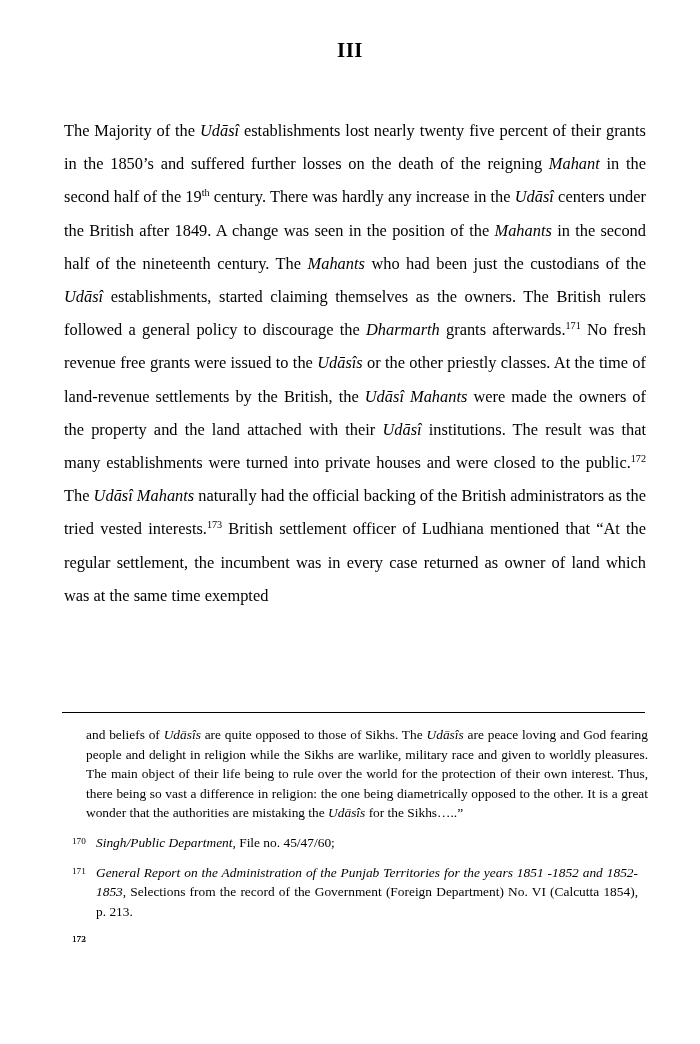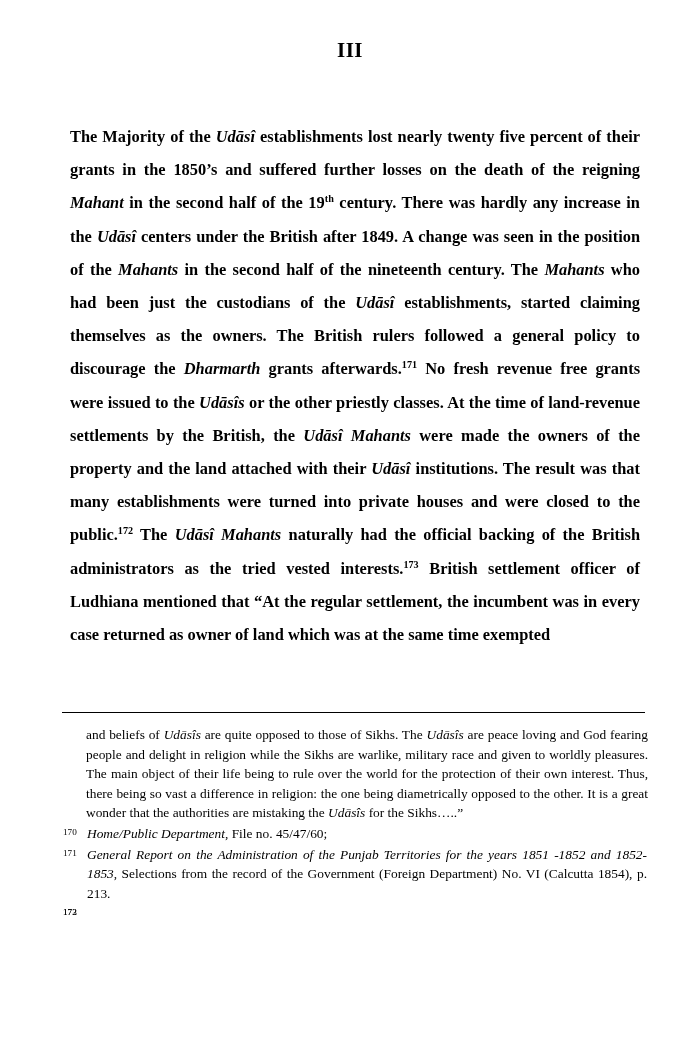--- a/index.html
+++ b/index.html
@@ -39,23 +39,22 @@
     left: 62px;
     top: 112px;
     width: 586px;
     font-size: 16.4px;
     line-height: 33.2px;
     text-align: justify;
     text-justify: inter-word;
     hyphens: none;
   }
   .body-block p {
-    margin: 8px;
+    margin: 2px;
     text-indent: 0;
-    font-weight: bold;
   }
   .body-block i, .fn i { font-style: italic; }
   sup {
     font-size: 0.62em;
     vertical-align: super;
     line-height: 0;
   }
   
   .fn-rule {
     position: absolute;
@@ -74,21 +73,21 @@
     line-height: 19.6px;
     font-family: Liberation Serif, serif;
   }
   .fn-continuation {
     margin: 0 0 0 24px;
     text-align: justify;
     text-justify: inter-word;
   }
   .fn {
     position: relative;
-    margin: 1px;
+    margin: 10px;
     padding-left: 24px;
     text-align: justify;
     text-justify: inter-word;
   }
   .fn .fn-num {
     position: absolute;
     left: 0;
     top: 0;
     font-size: 9.2px;
     line-height: 16px;
@@ -104,20 +103,20 @@
 
   <div class="body-block">
     <p><span>The Majority of the </span><i>Udāsî</i><span> establishments lost nearly twenty five percent of their grants in the 1850’s and suffered further losses on the death of the reigning </span><i>Mahant</i><span> in the second half of the 19</span><sup>th</sup><span> century. There was hardly any increase in the </span><i>Udāsî</i><span> centers under the British after 1849. A change was seen in the position of the </span><i>Mahants</i><span> in the second half of the nineteenth century. The </span><i>Mahants</i><span> who had been just the custodians of the </span><i>Udāsî</i><span> establishments, started claiming themselves as the owners. The British rulers followed a general policy to discourage the </span><i>Dharmarth</i><span> grants afterwards.</span><sup>171</sup><span> No fresh revenue free grants were issued to the </span><i>Udāsîs</i><span> or the other priestly classes. At the time of land-revenue settlements by the British, the </span><i>Udāsî Mahants</i><span> were made the owners of the property and the land attached with their </span><i>Udāsî</i><span> institutions. The result was that many establishments were turned into private houses and were closed to the public.</span><sup>172</sup><span> The </span><i>Udāsî Mahants</i><span> naturally had the official backing of the British administrators as the tried vested interests.</span><sup>173</sup><span> British settlement officer of Ludhiana mentioned that “At the regular settlement, the incumbent was in every case returned as owner of land which was at the same time exempted</span></p>
   </div>
 
   <div class="fn-rule"></div>
 
   <div class="fn-area">
     <p class="fn-continuation"><span>and beliefs of </span><i>Udāsîs</i><span> are quite opposed to those of Sikhs. The </span><i>Udāsîs</i><span> are peace loving and God fearing people and delight in religion while the Sikhs are warlike, military race and given to worldly pleasures. The main object of their life being to rule over the world for the protection of their own interest. Thus, there being so vast a difference in religion: the one being diametrically opposed to the other. It is a great wonder that the authorities are mistaking the </span><i>Udāsîs</i><span> for the Sikhs…..”</span></p>
     <div>
-        <p class="fn"><span class="fn-num">170</span><span><i>Home/Public Department</i><span>, File no. 45/47/60;</span></span></p>
+        <p class="fn"><span class="fn-num">170</span><span><i>Singh/Public Department</i><span>, File no. 45/47/60;</span></span></p>
         <p class="fn"><span class="fn-num">171</span><span><i>General Report on the Administration of the Punjab Territories for the years 1851 -1852 and 1852-1853</i><span>, Selections from the record of the Government (Foreign Department) No. VI (Calcutta 1854), p. 213.</span></span></p>
         <p class="fn"><span class="fn-num">172</span></p>
         <p class="fn fn-last"><span class="fn-num">173</span></p>
       </div>
   </div>
 
 </div>
 
 </body></html>

